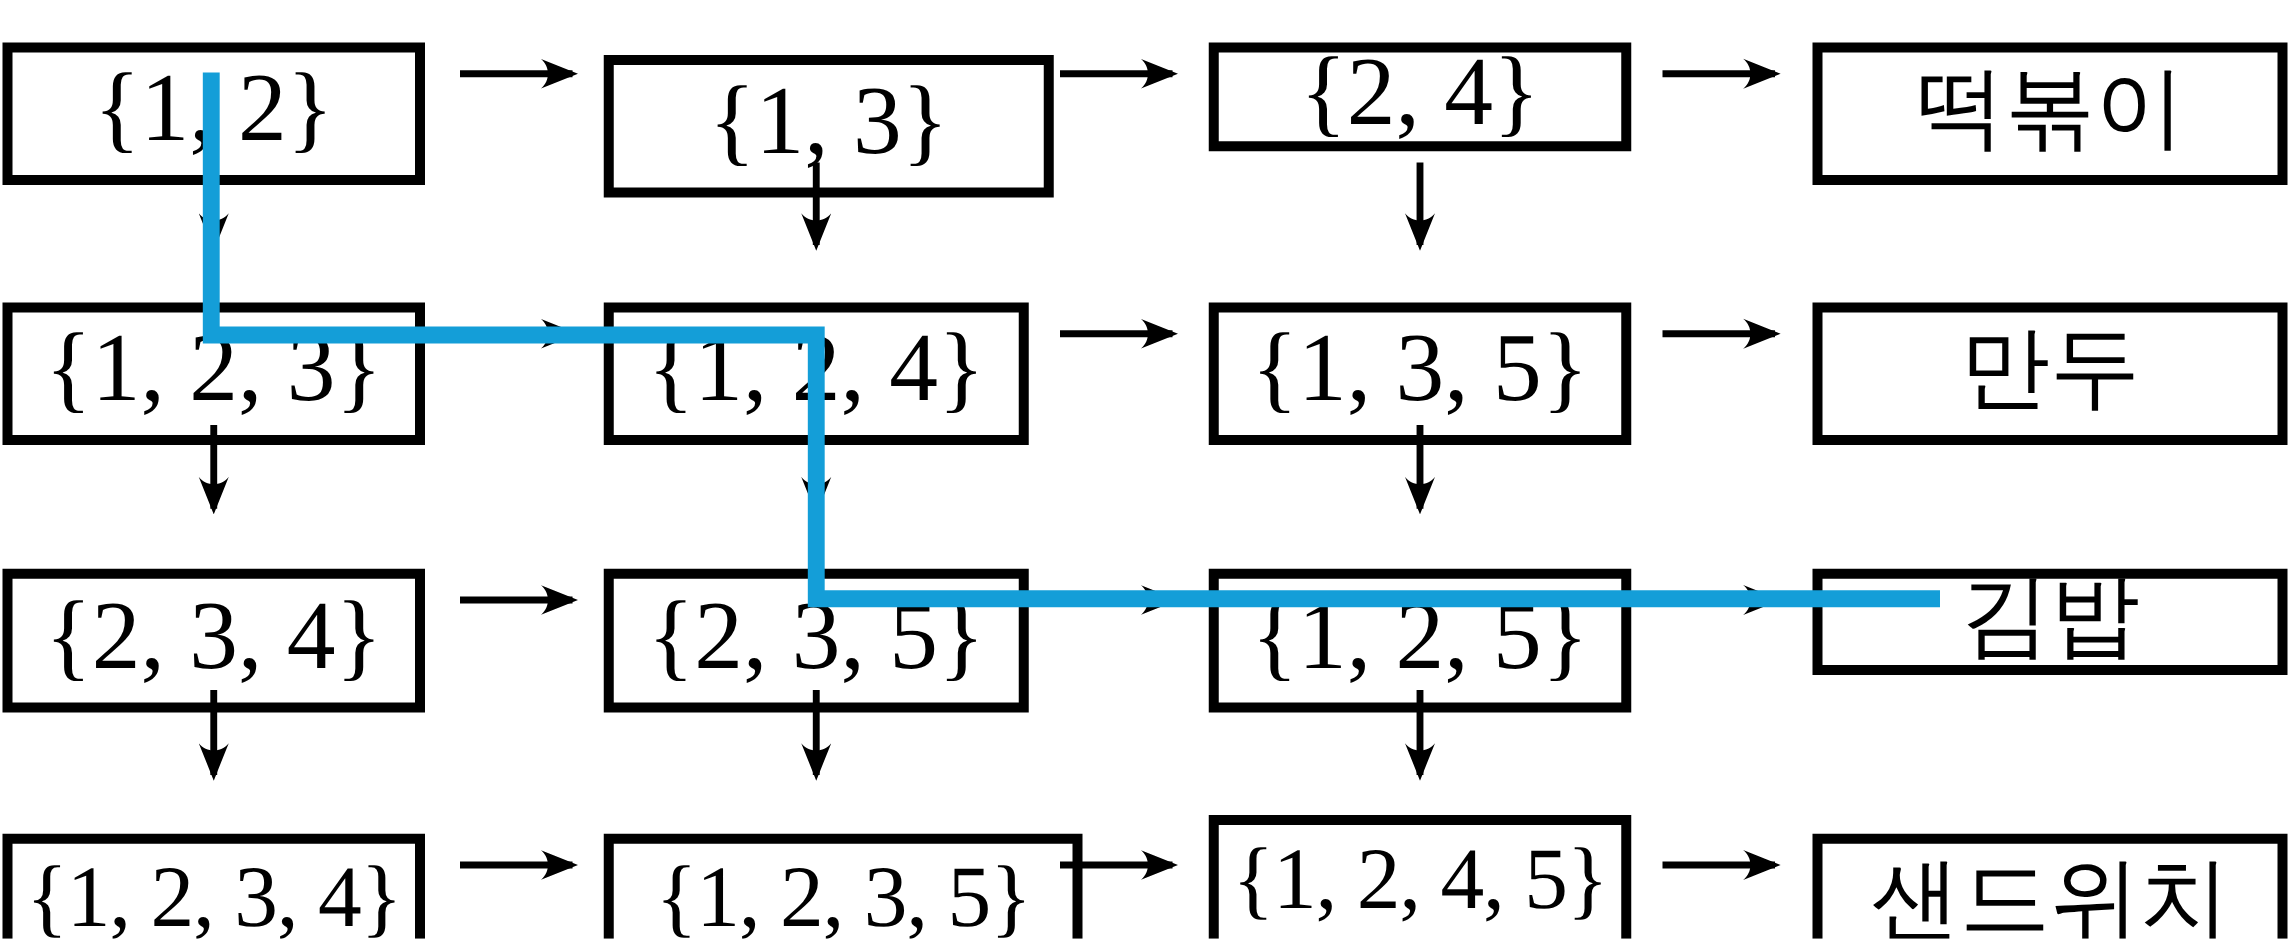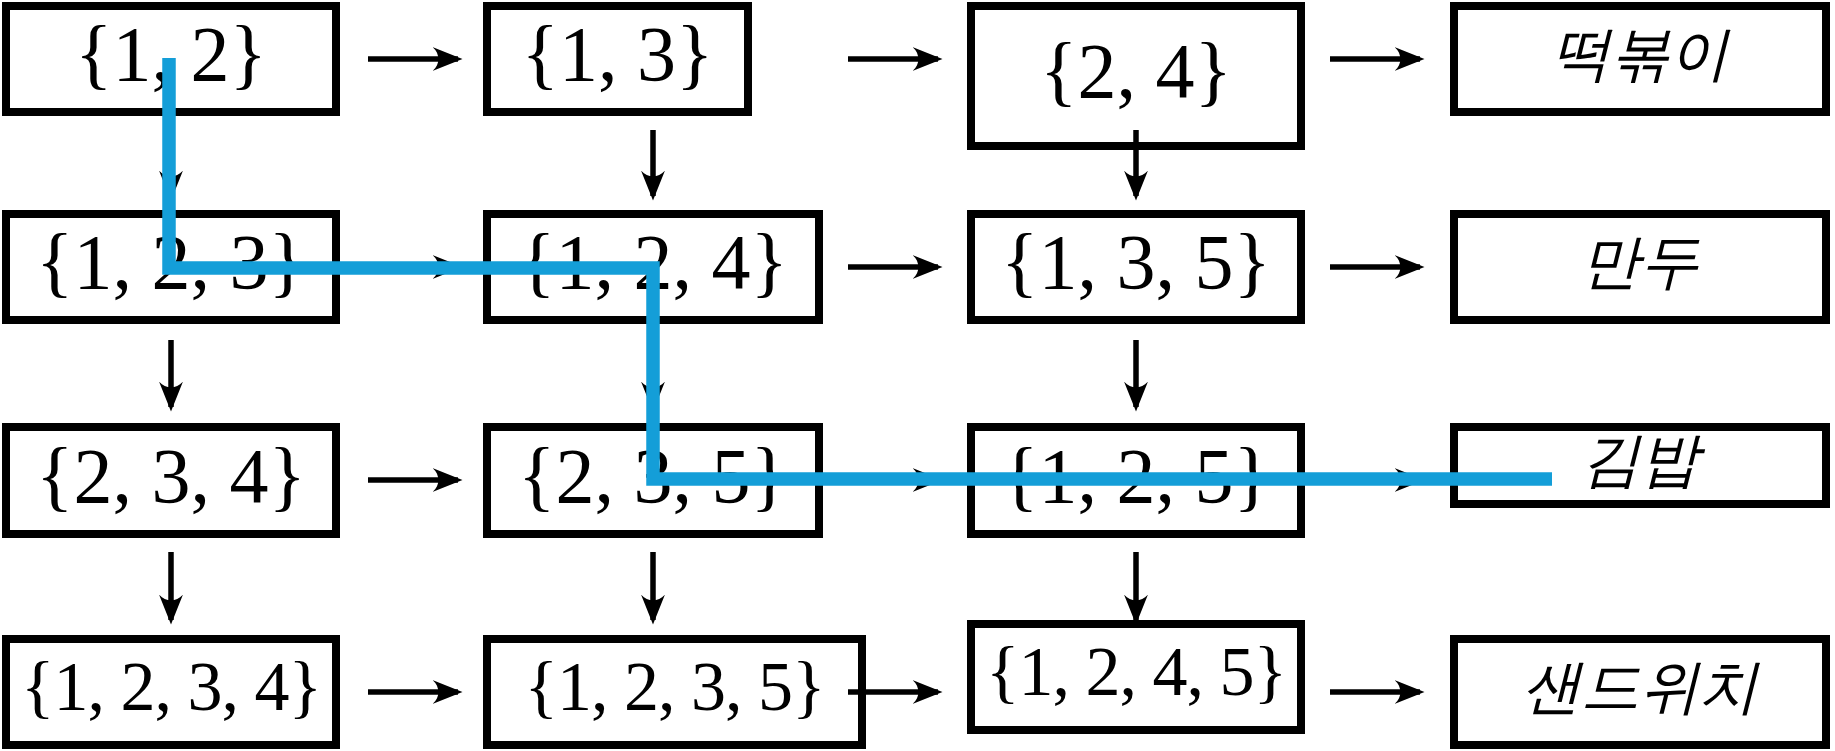--- a/index.html
+++ b/index.html
@@ -14,57 +14,57 @@
     position:absolute;
     box-sizing:border-box;
     background:#ffffff;
     border:8px solid #000000;
     display:flex;
     align-items:center;
     justify-content:center;
     color:#000000;
     z-index:1;
     line-height:1;
+    margin-top:32px;
   }
   .sets{
     font-family:"Liberation Serif","DejaVu Serif",serif;
     font-size:78px;
   }
   .sets4{
     font-size:70px;
     letter-spacing:-1px;
     text-align:center;
   }
   .food{
     font-family:"Liberation Serif","DejaVu Serif",serif;
-    font-size:59px;
-    font-style:italic;
+    font-size:72px;
   }
   .node span{display:block;white-space:nowrap;padding-bottom:10px;}
   svg.overlay{
     position:absolute;
     left:0;top:0;
     width:1835px;
     height:751px;
     z-index:5;
     pointer-events:none;
   }
 </style>
 </head>
 <body>
 
 <div id="canvas">
 
   <div class="node sets" style="left:2px;top:2px;width:338px;height:114px">
     <span>{1, 2}</span>
   </div>
-  <div class="node sets" style="left:483px;top:2px;width:269px;height:114px">
+  <div class="node sets" style="left:483px;top:12px;width:360px;height:114px">
     <span>{1, 3}</span>
   </div>
-  <div class="node sets" style="left:967px;top:2px;width:338px;height:148px">
+  <div class="node sets" style="left:967px;top:2px;width:338px;height:87px">
     <span>{2, 4}</span>
   </div>
   <div class="node food" style="left:1450px;top:2px;width:380px;height:114px">
     <span>떡볶이</span>
   </div>
 
   <div class="node sets" style="left:2px;top:210px;width:338px;height:114px">
     <span>{1, 2, 3}</span>
   </div>
   <div class="node sets" style="left:483px;top:210px;width:340px;height:114px">

